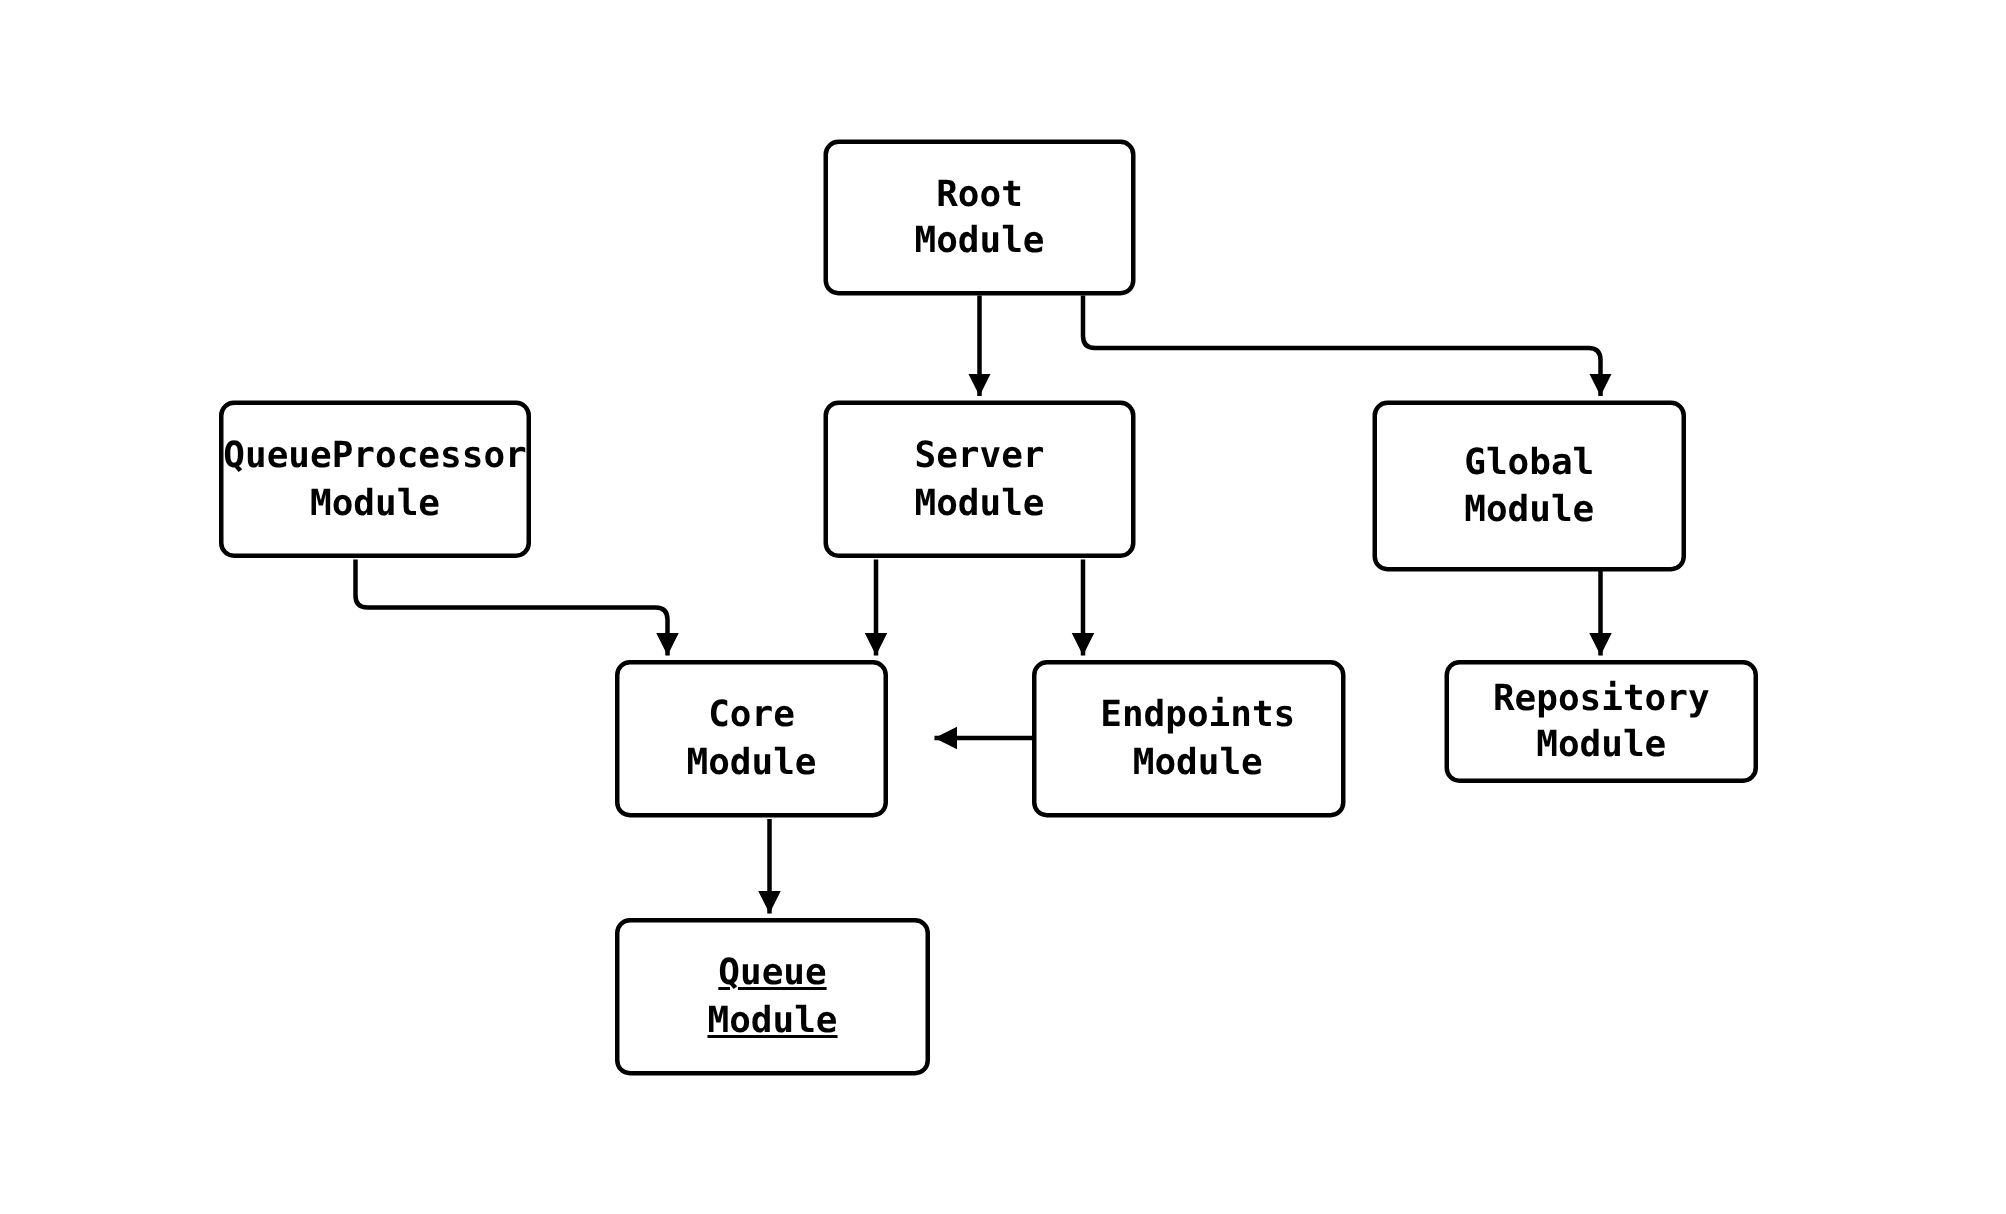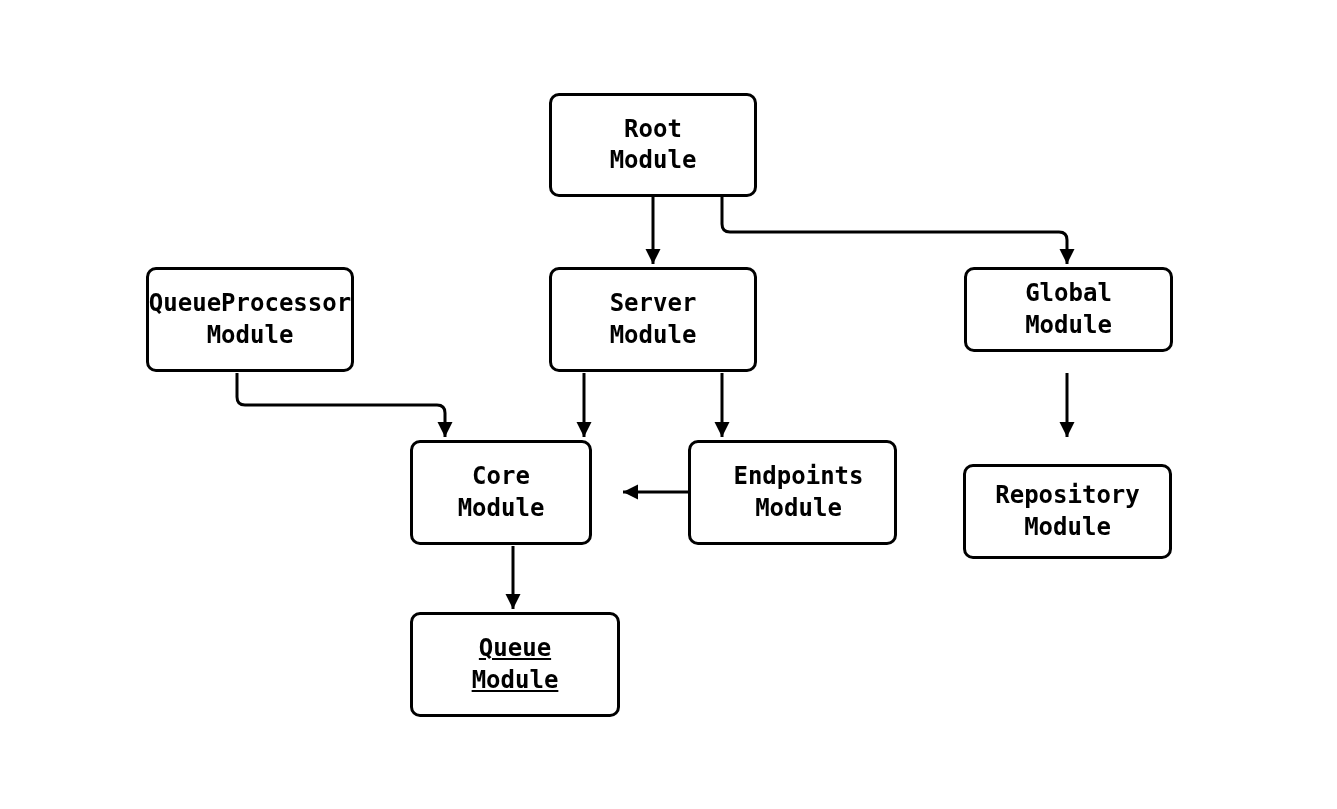--- a/index.html
+++ b/index.html
@@ -39,24 +39,24 @@
     font-family: "DejaVu Sans Mono", "Liberation Mono", monospace;
     font-weight: bold;
     font-size: 24px;
     line-height: 1.3;
     color: #000000;
     white-space: pre-line;
   }
   #node-root          { left: 549px; top:  93px; width: 208px; height: 104px; }
   #node-queueprocessor{ left: 146px; top: 267px; width: 208px; height: 105px; }
   #node-server        { left: 549px; top: 267px; width: 208px; height: 105px; }
-  #node-global        { left: 964px; top: 267px; width: 209px; height: 85px; text-align: center; }
+  #node-global        { left: 915px; top: 267px; width: 209px; height: 114px; text-align: center; }
   #node-core          { left: 410px; top: 440px; width: 182px; height: 105px; }
   #node-endpoints     { left: 688px; top: 440px; width: 209px; height: 105px; padding-left: 12px; }
-  #node-repository    { left: 963px; top: 464px; width: 209px; height: 95px; }
+  #node-repository    { left: 963px; top: 440px; width: 209px; height: 82px; }
   #node-queue         { left: 410px; top: 612px; width: 210px; height: 105px; text-decoration: underline; }
 </style>
 </head>
 <body>
 
 <div id="canvas">
 
   <svg id="edges-svg" viewBox="0 0 1337 809" xmlns="http://www.w3.org/2000/svg">
     <defs>
       <marker id="arrowhead" viewBox="0 0 10 10" refX="10" refY="5" markerWidth="5" markerHeight="7.4" orient="auto-start-reverse">

